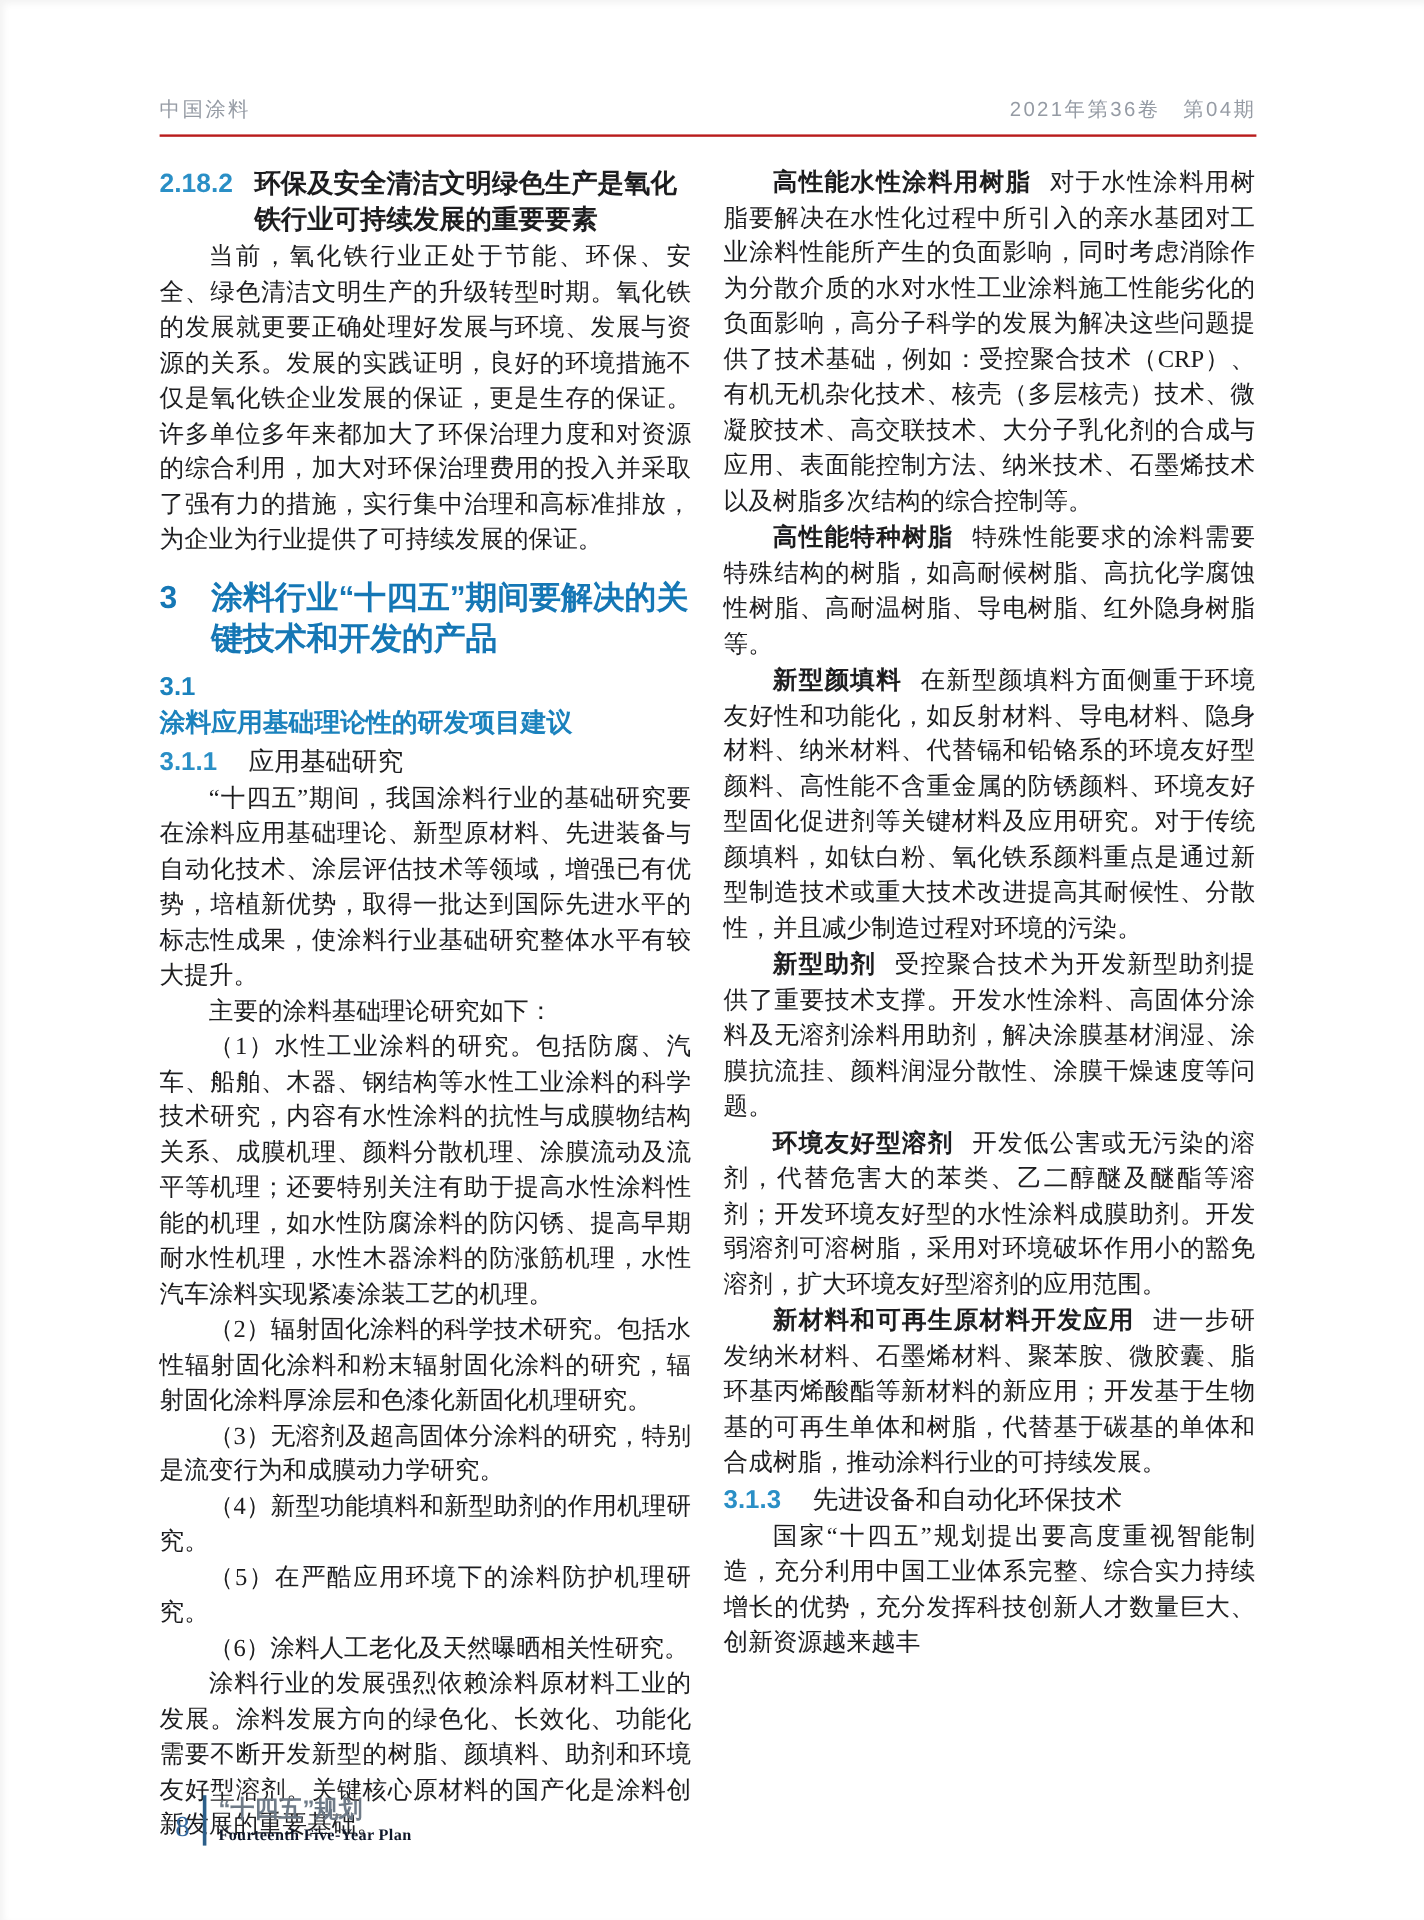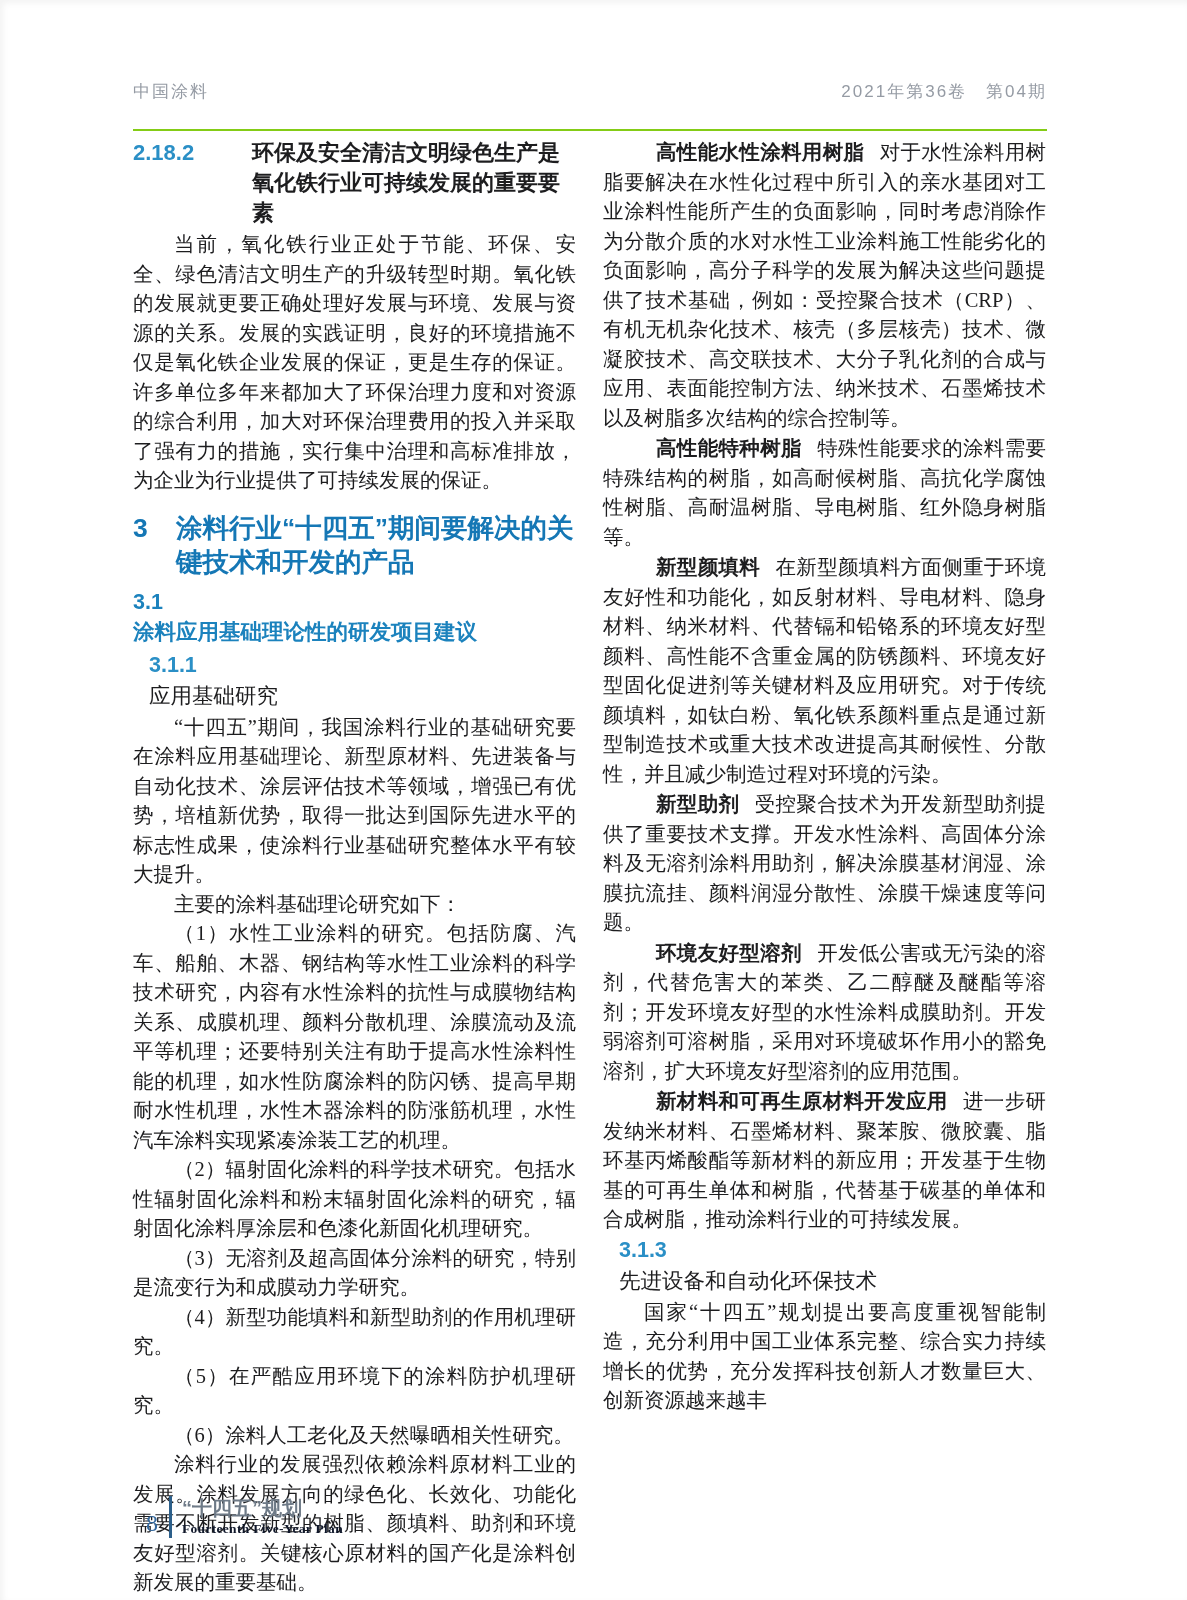--- a/index.html
+++ b/index.html
@@ -10,45 +10,44 @@
     background: #ffffff;
     box-shadow: inset 3px 3px 6px rgba(0,0,0,0.05);
     overflow: hidden;
   }
   
   .header {
     position: absolute; top: 80px; left: 133px; width: 914px;
     display: flex; justify-content: space-between; align-items: flex-end;
     font-family: "Liberation Sans", "DejaVu Sans", sans-serif;
     font-size: 17px; color: #959ba4; letter-spacing: 2px;
-    border-bottom: 2px solid #84cc16; padding-bottom: 26px;
+    border-bottom: 2px solid #b91c1c; padding-bottom: 9px;
   }
   
   .columns {
     position: absolute; top: 137px; left: 133px; width: 914px;
     display: flex; gap: 27px;
   }
   .col { width: 443px; flex: none; }
   .body-text {
     font-family: "Liberation Serif", "DejaVu Serif", serif;
     font-size: 20.5px; line-height: 29.5px; color: #1d1d1f;
     text-align: justify; margin: 0;
   }
   .para { text-indent: 2em; }
   .lead {
     font-family: "Liberation Sans", "DejaVu Sans", sans-serif;
-    font-weight: bold; margin-right: 0.75em; margin-left: 12px;
+    font-weight: bold; margin-right: 0.75em;
   }
   
   .hsec {
     display: flex;
     font-family: "Liberation Sans", "DejaVu Sans", sans-serif;
     font-weight: bold; font-size: 22px; line-height: 30px; color: #1d1d1f;
     margin: 1px 0 2px;
-    gap: 40px;
   }
   .hsec .num { flex: none; width: 79px; color: #2a8fc6; }
   
   .h1sec {
     display: flex;
     font-family: "Liberation Sans", "DejaVu Sans", sans-serif;
     font-weight: bold; font-size: 26.5px; line-height: 34px; color: #1577b5;
     margin: 15px 0 8px;
   }
   .h1sec .num { flex: none; width: 43px; }
@@ -59,22 +58,21 @@
     font-weight: bold; font-size: 21.5px; line-height: 30px; color: #1b82bd;
     margin: 0 0 3px;
     flex-direction: column;
   }
   .h2sec .num { flex: none; width: 52px; }
   
   .h3sec {
     display: flex;
     font-size: 21.5px; line-height: 31px; color: #1d1d1f;
     font-family: "Liberation Serif", "DejaVu Serif", serif;
-    margin: 0 16px 1px;
-    flex-direction: column;
+    margin: 0 0 1px;
   }
   .h3sec .num {
     flex: none; width: 74px; color: #2a8fc6; font-weight: 600;
     font-family: "Liberation Sans", "DejaVu Sans", sans-serif;
   }
   
   .footer {
     position: absolute; left: 146px; top: 1496px;
     display: flex; align-items: stretch;
   }

